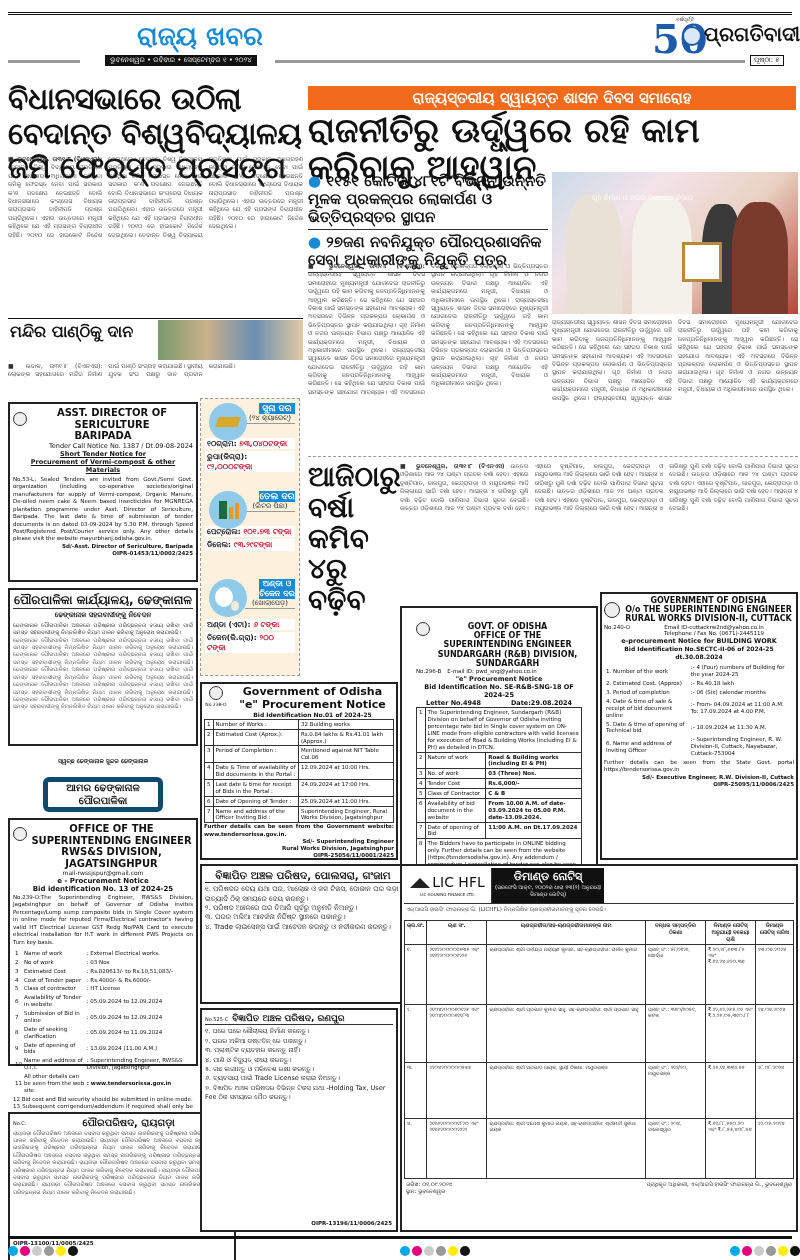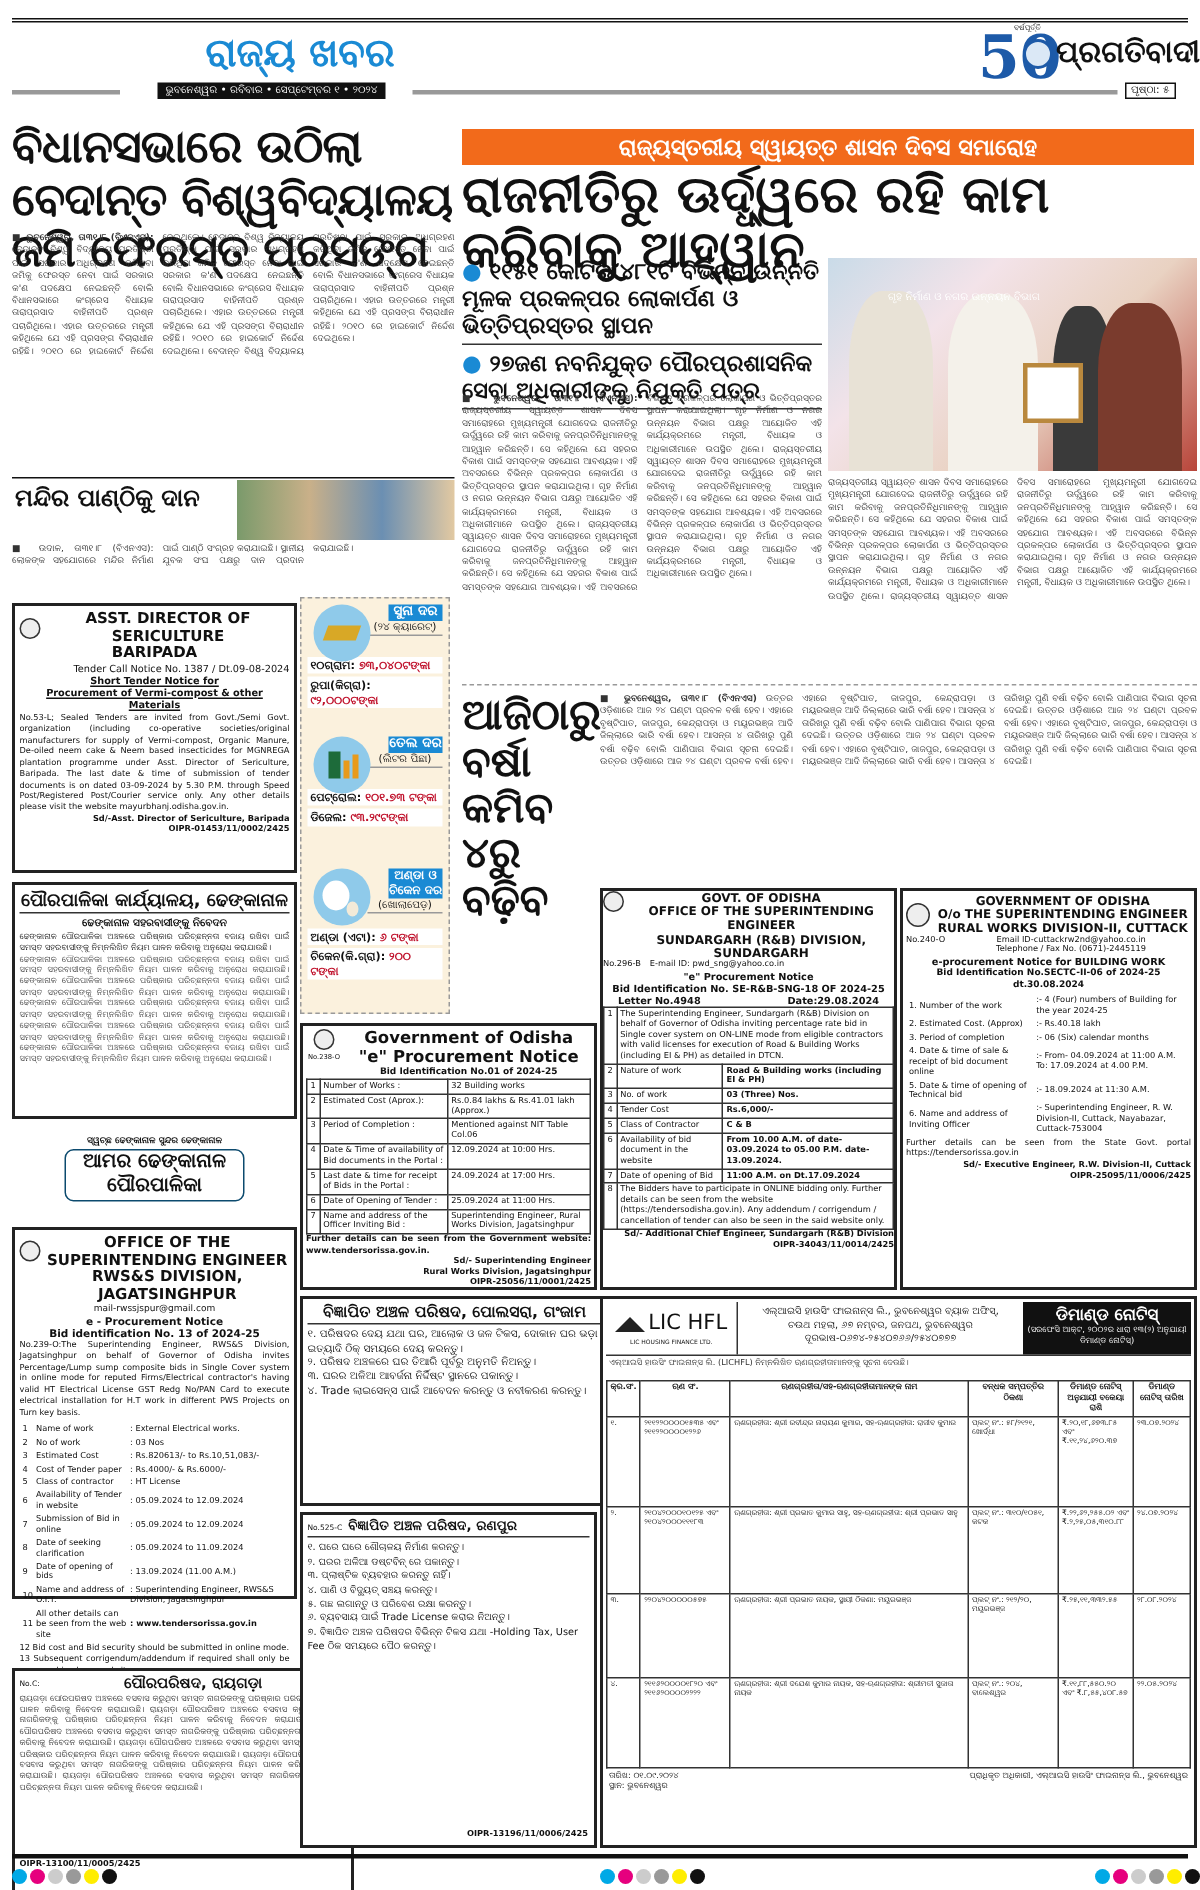--- a/index.html
+++ b/index.html
@@ -85,21 +85,21 @@
   <div style="text-align:center;font-weight:bold;font-size:7px;margin:2px 0">ଢେଙ୍କାନାଳ ସହରବାସୀଙ୍କୁ ନିବେଦନ</div>
   <div class="ad-text">ଢେଙ୍କାନାଳ ପୌରପାଳିକା ଅଞ୍ଚଳରେ ପରିଷ୍କାର ପରିଚ୍ଛନ୍ନତା ବଜାୟ ରଖିବା ପାଇଁ ସମସ୍ତ ସହରବାସୀଙ୍କୁ ନିମ୍ନଲିଖିତ ନିୟମ ପାଳନ କରିବାକୁ ଅନୁରୋଧ କରାଯାଉଛି।</div>
   <div class="ad-text" style="color:#444;height:120px;overflow:hidden">
     <span>ଢେଙ୍କାନାଳ ପୌରପାଳିକା ଅଞ୍ଚଳରେ ପରିଷ୍କାର ପରିଚ୍ଛନ୍ନତା ବଜାୟ ରଖିବା ପାଇଁ ସମସ୍ତ ସହରବାସୀଙ୍କୁ ନିମ୍ନଲିଖିତ ନିୟମ ପାଳନ କରିବାକୁ ଅନୁରୋଧ କରାଯାଉଛି।</span>
     <span>ଢେଙ୍କାନାଳ ପୌରପାଳିକା ଅଞ୍ଚଳରେ ପରିଷ୍କାର ପରିଚ୍ଛନ୍ନତା ବଜାୟ ରଖିବା ପାଇଁ ସମସ୍ତ ସହରବାସୀଙ୍କୁ ନିମ୍ନଲିଖିତ ନିୟମ ପାଳନ କରିବାକୁ ଅନୁରୋଧ କରାଯାଉଛି।</span>
     <span>ଢେଙ୍କାନାଳ ପୌରପାଳିକା ଅଞ୍ଚଳରେ ପରିଷ୍କାର ପରିଚ୍ଛନ୍ନତା ବଜାୟ ରଖିବା ପାଇଁ ସମସ୍ତ ସହରବାସୀଙ୍କୁ ନିମ୍ନଲିଖିତ ନିୟମ ପାଳନ କରିବାକୁ ଅନୁରୋଧ କରାଯାଉଛି।</span>
     <span>ଢେଙ୍କାନାଳ ପୌରପାଳିକା ଅଞ୍ଚଳରେ ପରିଷ୍କାର ପରିଚ୍ଛନ୍ନତା ବଜାୟ ରଖିବା ପାଇଁ ସମସ୍ତ ସହରବାସୀଙ୍କୁ ନିମ୍ନଲିଖିତ ନିୟମ ପାଳନ କରିବାକୁ ଅନୁରୋଧ କରାଯାଉଛି।</span>
     <span>ଢେଙ୍କାନାଳ ପୌରପାଳିକା ଅଞ୍ଚଳରେ ପରିଷ୍କାର ପରିଚ୍ଛନ୍ନତା ବଜାୟ ରଖିବା ପାଇଁ ସମସ୍ତ ସହରବାସୀଙ୍କୁ ନିମ୍ନଲିଖିତ ନିୟମ ପାଳନ କରିବାକୁ ଅନୁରୋଧ କରାଯାଉଛି।</span>
   </div>
   <div style="text-align:center;font-size:6px;font-weight:bold">ସ୍ୱଚ୍ଛ ଢେଙ୍କାନାଳ ସୁନ୍ଦର ଢେଙ୍କାନାଳ</div>
-  <div style="text-align:center;font-size:13px;font-weight:bold;border:1px solid #0c4a6e;border-radius:6px;margin:2px 30px">ଆମର ଢେଙ୍କାନାଳ ପୌରପାଳିକା</div>
+  <div style="text-align:center;font-size:10px;font-weight:bold;border:5px solid #0c4a6e;border-radius:6px;margin:13px 30px">ଆମର ଢେଙ୍କାନାଳ ପୌରପାଳିକା</div>
 </div>
 
 <div class="abs box" style="left:8px;top:818px;width:190px;height:248px">
   <div style="display:flex;gap:3px">
     <span style="width:14px;height:14px;border-radius:50%;border:1px solid #333;background:#eee;flex:none;margin-top:4px"></span>
     <div style="flex:1">
       <div class="ad-title">OFFICE OF THE</div>
       <div class="ad-title">SUPERINTENDING ENGINEER</div>
       <div class="ad-title">RWS&amp;S DIVISION, JAGATSINGHPUR</div>
     </div>
@@ -334,21 +334,21 @@
 
 <div class="abs rain-h" style="top:462px">ଆଜିଠାରୁ ବର୍ଷା କମିବ ୪ରୁ ବଢ଼ିବ</div>
 <div class="abs col-text" style="left:400px;top:462px;width:398px;height:118px;column-count:3;column-gap:6px">
   <b>■ ଭୁବନେଶ୍ୱର, ତା୩୧।୮ (ବିଏନଏସ)</b>
   <span>ଉତ୍ତର ଓଡ଼ିଶାରେ ଆଜ ୨୪ ଘଣ୍ଟା ପ୍ରବଳ ବର୍ଷା ହେବ। ଏହାରେ ବୃଷ୍ଟିପାତ, ଜାଜପୁର, କେନ୍ଦ୍ରାପଡ଼ା ଓ ମୟୂରଭଞ୍ଜ ଆଦି ଜିଲ୍ଲାରେ ଭାରି ବର୍ଷା ହେବ। ଆସନ୍ତା ୪ ତାରିଖରୁ ପୁଣି ବର୍ଷା ବଢ଼ିବ ବୋଲି ପାଣିପାଗ ବିଭାଗ ସୂଚନା ଦେଇଛି।</span>
   <span>ଉତ୍ତର ଓଡ଼ିଶାରେ ଆଜ ୨୪ ଘଣ୍ଟା ପ୍ରବଳ ବର୍ଷା ହେବ। ଏହାରେ ବୃଷ୍ଟିପାତ, ଜାଜପୁର, କେନ୍ଦ୍ରାପଡ଼ା ଓ ମୟୂରଭଞ୍ଜ ଆଦି ଜିଲ୍ଲାରେ ଭାରି ବର୍ଷା ହେବ। ଆସନ୍ତା ୪ ତାରିଖରୁ ପୁଣି ବର୍ଷା ବଢ଼ିବ ବୋଲି ପାଣିପାଗ ବିଭାଗ ସୂଚନା ଦେଇଛି।</span>
   <span>ଉତ୍ତର ଓଡ଼ିଶାରେ ଆଜ ୨୪ ଘଣ୍ଟା ପ୍ରବଳ ବର୍ଷା ହେବ। ଏହାରେ ବୃଷ୍ଟିପାତ, ଜାଜପୁର, କେନ୍ଦ୍ରାପଡ଼ା ଓ ମୟୂରଭଞ୍ଜ ଆଦି ଜିଲ୍ଲାରେ ଭାରି ବର୍ଷା ହେବ। ଆସନ୍ତା ୪ ତାରିଖରୁ ପୁଣି ବର୍ଷା ବଢ଼ିବ ବୋଲି ପାଣିପାଗ ବିଭାଗ ସୂଚନା ଦେଇଛି।</span>
   <span>ଉତ୍ତର ଓଡ଼ିଶାରେ ଆଜ ୨୪ ଘଣ୍ଟା ପ୍ରବଳ ବର୍ଷା ହେବ। ଏହାରେ ବୃଷ୍ଟିପାତ, ଜାଜପୁର, କେନ୍ଦ୍ରାପଡ଼ା ଓ ମୟୂରଭଞ୍ଜ ଆଦି ଜିଲ୍ଲାରେ ଭାରି ବର୍ଷା ହେବ। ଆସନ୍ତା ୪ ତାରିଖରୁ ପୁଣି ବର୍ଷା ବଢ଼ିବ ବୋଲି ପାଣିପାଗ ବିଭାଗ ସୂଚନା ଦେଇଛି।</span>
 </div>
 
-<div class="abs box" style="left:400px;top:592px;width:198px;height:268px;padding:0">
+<div class="abs box" style="left:400px;top:606px;width:198px;height:268px;padding:14px">
   <div style="display:flex;gap:3px">
     <span style="width:14px;height:14px;border-radius:50%;border:1px solid #333;background:#eee;flex:none"></span>
     <div style="flex:1">
       <div class="ad-title" style="font-size:8px">GOVT. OF ODISHA</div>
       <div class="ad-title" style="font-size:8px">OFFICE OF THE SUPERINTENDING ENGINEER</div>
       <div class="ad-title" style="font-size:8px">SUNDARGARH (R&amp;B) DIVISION, SUNDARGARH</div>
     </div>
   </div>
   <div style="display:flex;gap:6px;font-size:5.5px">
       <span>No.296-B</span>
@@ -458,25 +458,20 @@
 </div>
 
 <div class="abs box" style="left:400px;top:864px;width:398px;height:368px;padding:2px">
   <div style="display:flex;height:36px;border-bottom:1px solid #333">
     <div style="width:88px;border-right:1px solid #333;display:flex;flex-direction:column;justify-content:center;align-items:center">
       <div style="display:flex;align-items:center;gap:2px">
         <span style="width:0;height:0;border-left:10px solid transparent;border-right:10px solid transparent;border-bottom:10px solid #222"></span>
         <span style="font-size:14px;font-weight:normal">LIC HFL</span>
       </div>
       <span style="font-size:4px">LIC HOUSING FINANCE LTD.</span>
-    </div>
-    <div style="flex:1;padding:2px;font-size:6.5px;text-align:center;line-height:1.4">
-      <div>ଏଲ୍ଆଇସି ହାଉସିଂ ଫାଇନାନ୍ସ ଲି., ଭୁବନେଶ୍ୱର ବ୍ୟାକ ଅଫିସ୍,</div>
-      <div>ଚଉଥ ମହଲା, ୬୭ ନମ୍ବର, ଜନପଥ, ଭୁବନେଶ୍ୱର</div>
-      <div>ଦୂରଭାଷ-୦୬୭୪-୨୫୪୦୭୬୬/୨୫୪୦୭୭୭</div>
     </div>
     <div style="width:112px;background:#111;color:#fff;text-align:center;padding:2px">
       <div style="font-size:11px;font-weight:bold">ଡିମାଣ୍ଡ ନୋଟିସ୍</div>
       <div style="font-size:5.5px">(ସରଫେସି ଆକ୍ଟ, ୨୦୦୨ର ଧାରା ୧୩(୨) ଅନୁଯାୟୀ ଡିମାଣ୍ଡ ନୋଟିସ୍)</div>
     </div>
   </div>
   <div class="ad-text" style="padding:2px;height:16px;overflow:hidden;color:#333">ଏଲ୍ଆଇସି ହାଉସିଂ ଫାଇନାନ୍ସ ଲି. (LICHFL) ନିମ୍ନଲିଖିତ ଋଣଗ୍ରହୀତାମାନଙ୍କୁ ସୂଚନା ଦେଉଛି।</div>
   <table class="t lic-table">
     <tbody>
         <tr>

